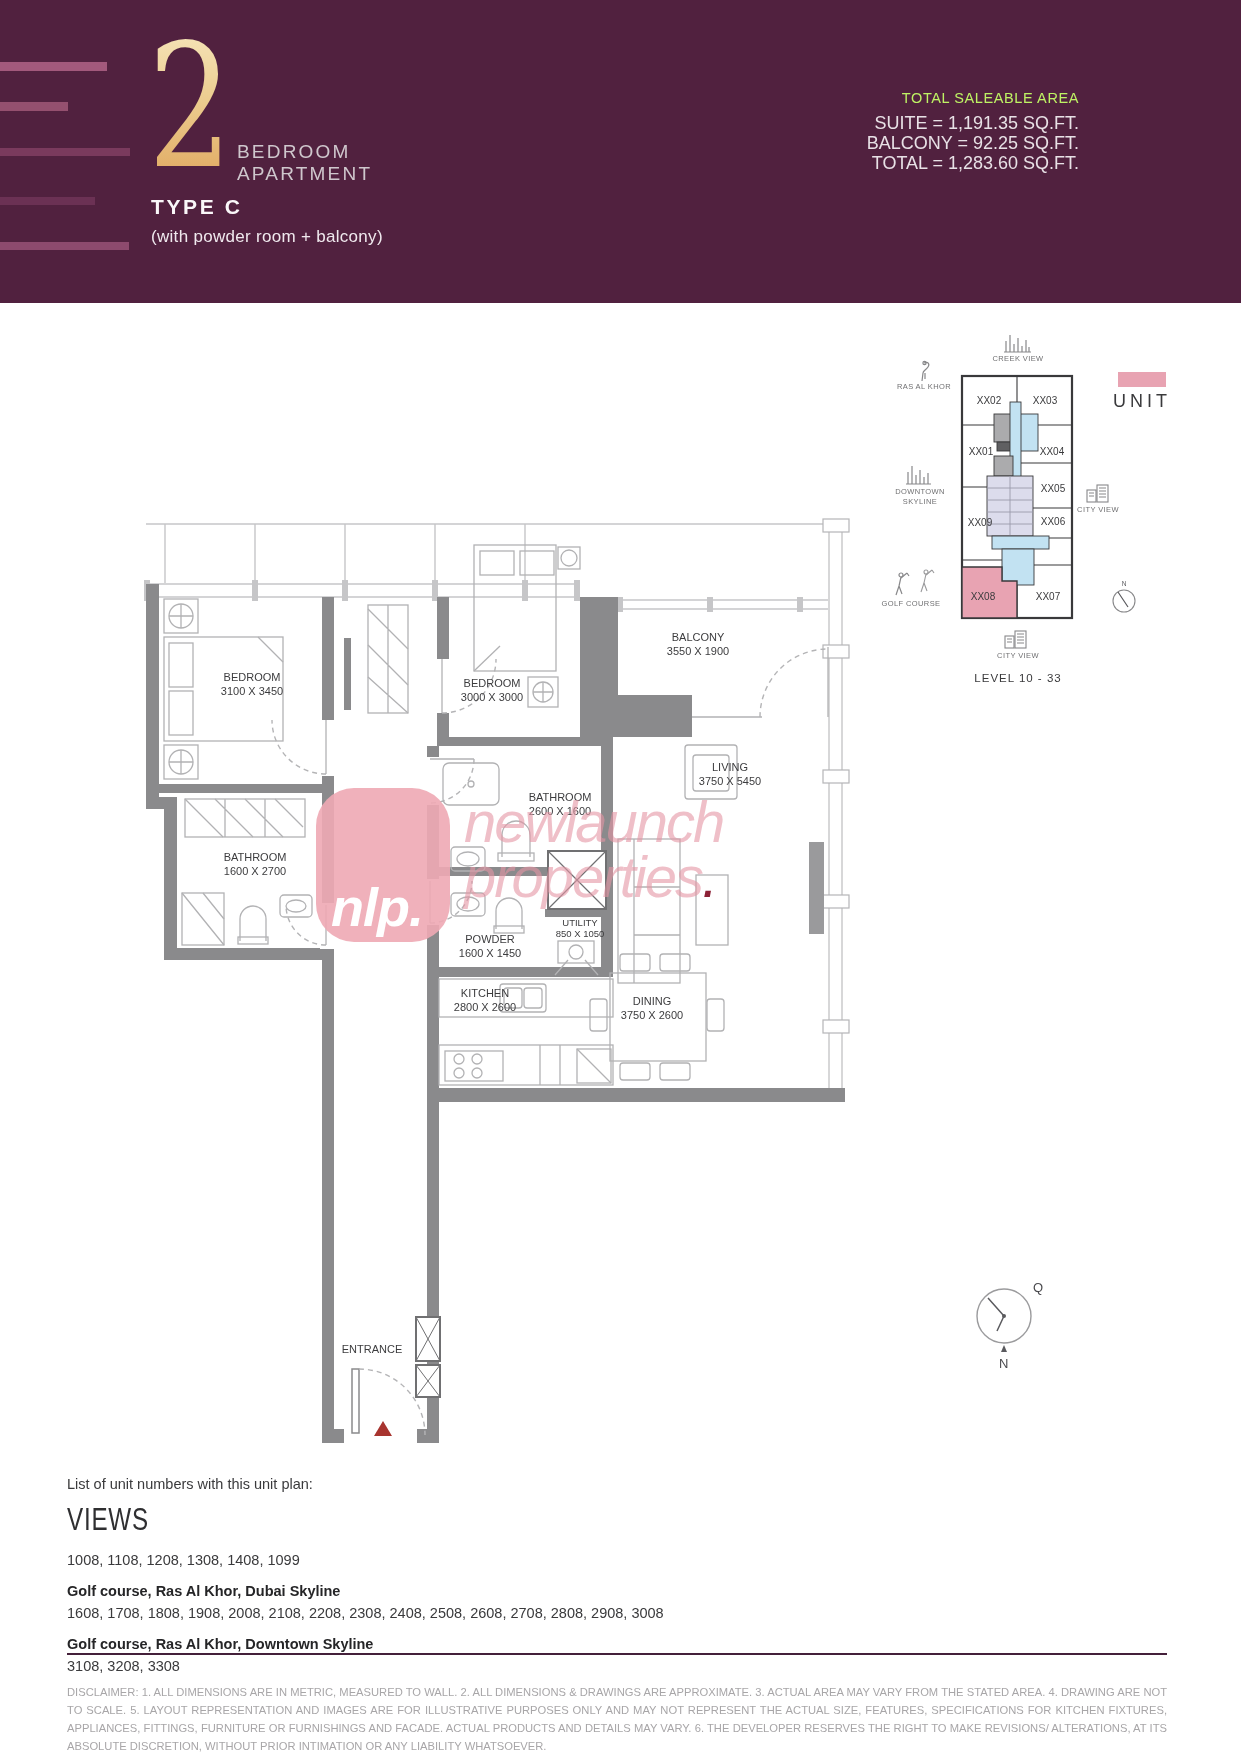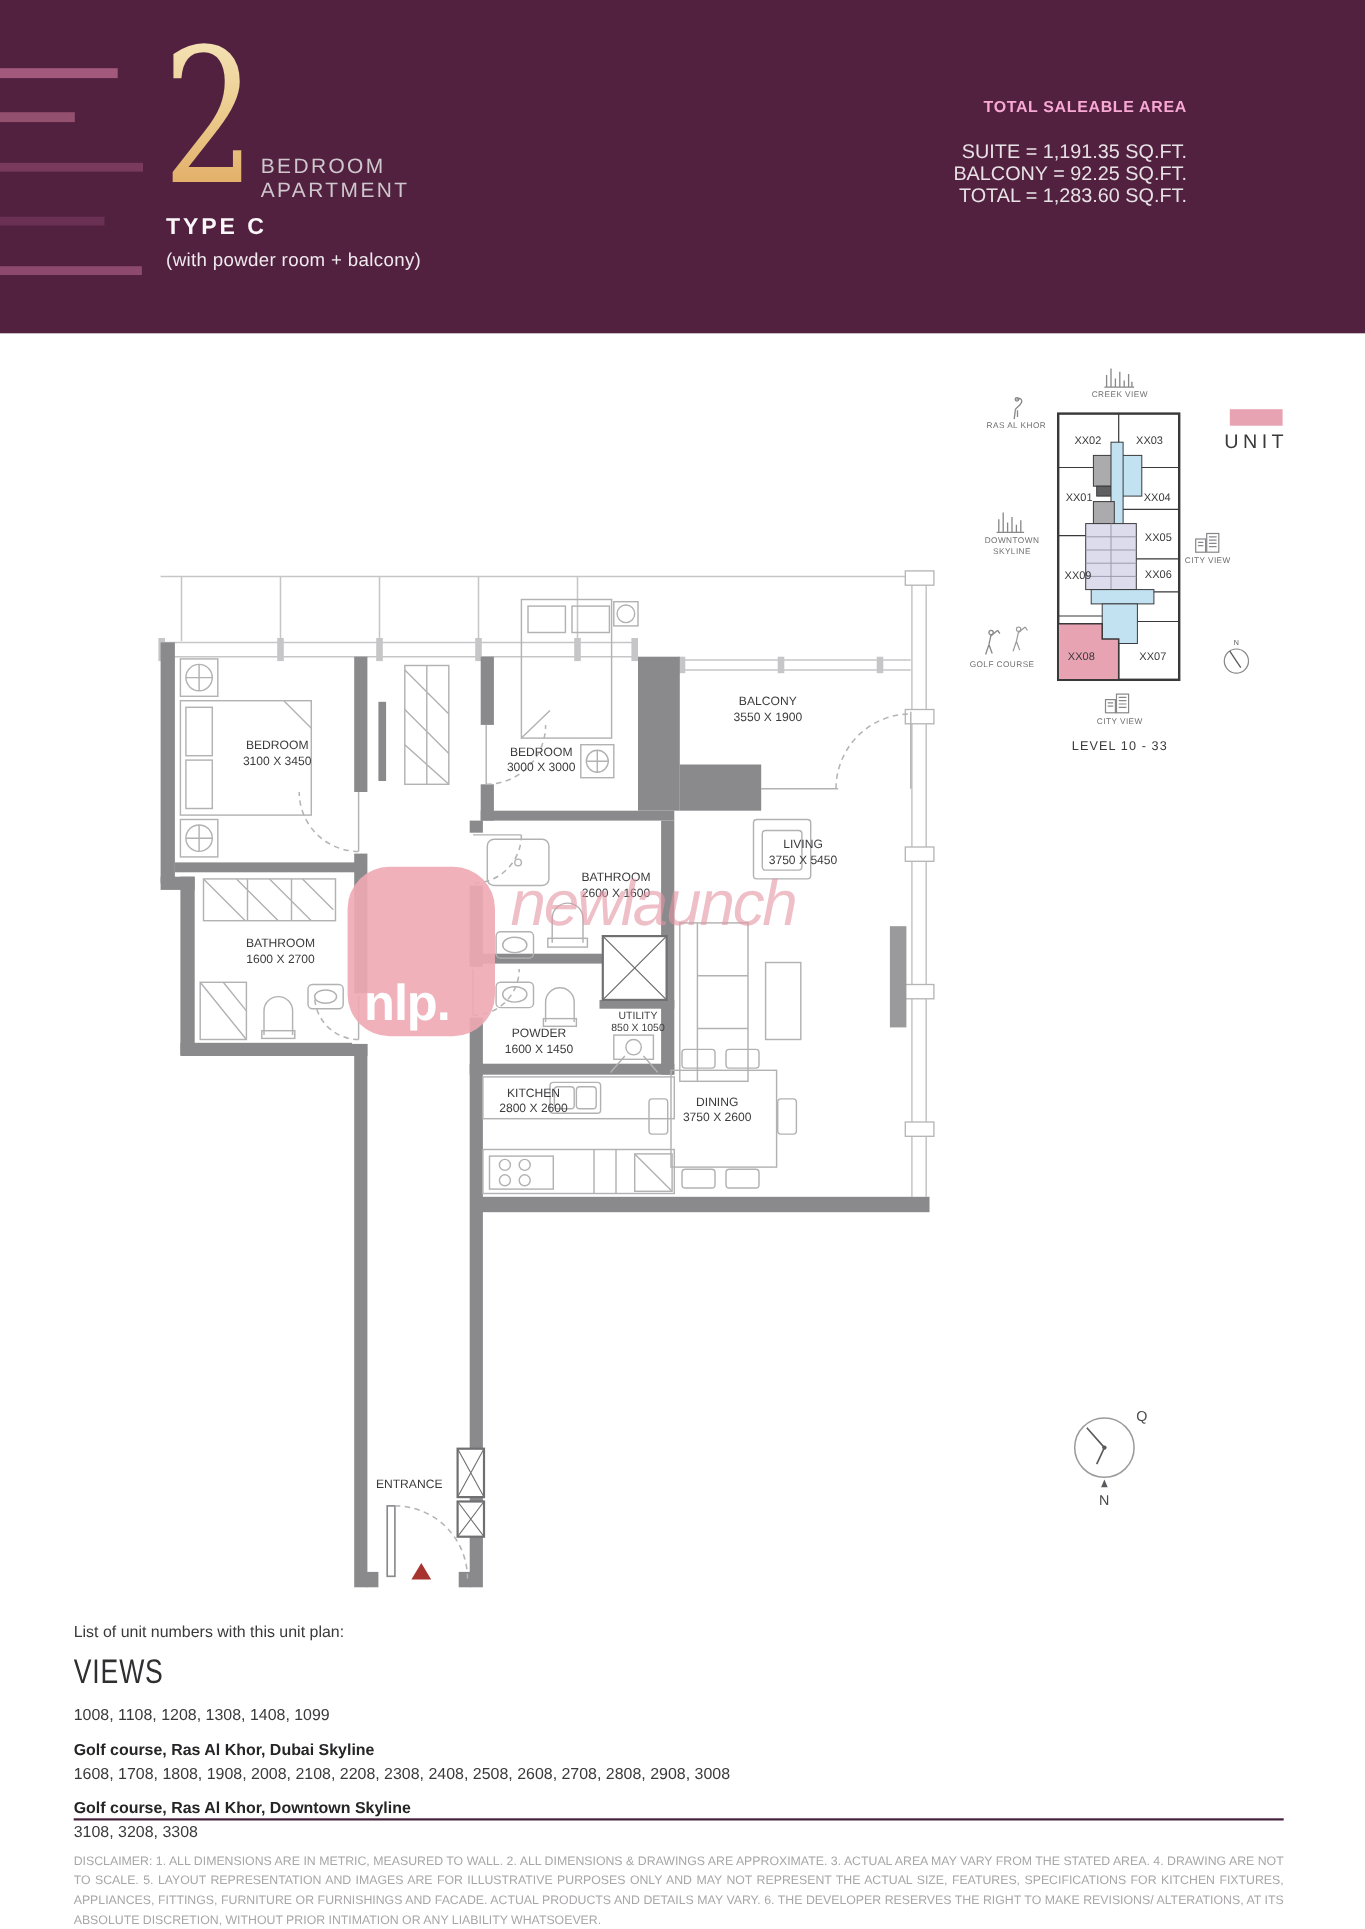--- a/index.html
+++ b/index.html
@@ -12,38 +12,38 @@
            font-size:170px;line-height:1;font-weight:400;
            background:linear-gradient(180deg,#f6e6bd 0%,#eccd90 45%,#dfa55c 100%);
            -webkit-background-clip:text;background-clip:text;color:transparent;
            transform:scaleX(.78);transform-origin:left top;}
   .title-lines{position:absolute;left:237px;top:141px;font-size:19px;line-height:22px;
                letter-spacing:2.2px;color:#cfc7cd;}
   .type{position:absolute;left:151px;top:195px;font-size:21px;font-weight:bold;
         letter-spacing:2.6px;color:#faf7f9;text-align:center;}
   .subtitle{position:absolute;left:151px;top:227px;font-size:17px;color:#f0e9ee;letter-spacing:.3px;}
   .area{position:absolute;top:90px;right:162px;text-align:right;color:#e8e1e6;}
-  .area .h{font-size:14.5px;font-weight:bold;color:#f9a8d4;letter-spacing:.6px;margin-bottom:22px;}
+  .area .h{font-size:14.5px;font-weight:normal;color:#bef264;letter-spacing:.6px;margin-bottom:7px;}
   .area .l{font-size:18px;line-height:20px;}
   
   svg text{font-family:"Liberation Sans",sans-serif;}
   .rl{font-size:11px;fill:#3c3c3e;text-anchor:middle;}
   .rls{font-size:9.5px;fill:#3c3c3e;text-anchor:middle;}
   .loc-lbl{font-size:7.5px;fill:#707072;text-anchor:middle;letter-spacing:.4px;}
   .loc-unit{font-size:10px;fill:#3a3a3c;text-anchor:middle;}
   .furn{stroke:#b2b2b4;stroke-width:1.3;fill:none;}
   .lite{stroke:#c6c6c8;stroke-width:1.4;fill:none;}
   .dash{stroke:#b4b4b6;stroke-width:1.4;fill:none;stroke-dasharray:5 4;}
   .hx{stroke:#707072;stroke-width:2;fill:#fff;}
   
   .wm{position:absolute;left:316px;top:788px;display:flex;gap:14px;align-items:flex-start;
       z-index:6;pointer-events:none;}
   .wm-tile{width:134px;height:154px;background:rgba(238,168,180,.9);border-radius:38px;position:relative;}
-  .wm-tile span{position:absolute;left:15px;bottom:4px;font-size:46px;font-weight:bold;
-                color:#ffffff;letter-spacing:-1px;}
+  .wm-tile span{position:absolute;left:15px;bottom:4px;font-size:54px;font-weight:bold;
+                color:#ffffff;letter-spacing:-1px;font-style:italic;}
   .wm-text{font-size:58px;line-height:.95;font-weight:500;letter-spacing:-2px;
            color:rgba(228,148,163,.60);margin-top:6px;font-style:italic;}
   .wm-dot{color:#8c2136;}
   
   .foot{position:absolute;left:67px;top:1436px;width:1100px;color:#3a3a3c;margin-top:40px;}
   .foot .list-label{font-size:14.5px;margin-bottom:10px;}
   .views-h{font-size:31px;font-weight:500;letter-spacing:1px;color:#2f2f31;
            transform:scaleX(.78);transform-origin:left;margin-bottom:14px;}
   .vg{margin-bottom:15px;}
   .vg .t{font-size:14.5px;font-weight:bold;color:#252527;margin-bottom:6px;}
@@ -389,20 +389,21 @@
       <path d="M38,6 L36,15 M36,15 L33,24 M36,15 L39,23 M38,7 L44,2 M44,2 L46,5"></path>
     </g>
   </svg>
 
   <div class="wm">
     <div class="wm-tile">
       <span>nlp.</span>
     </div>
     <div class="wm-text">
       <div>newlaunch</div>
+      <div><span>properties</span><span class="wm-dot">.</span></div>
     </div>
   </div>
 
   <div class="foot">
     <div class="list-label">List of unit numbers with this unit plan:</div>
     <div class="views-h">VIEWS</div>
     <div class="vg">
       <div class="u">1008, 1108, 1208, 1308, 1408, 1099</div>
     </div>
     <div class="vg">

